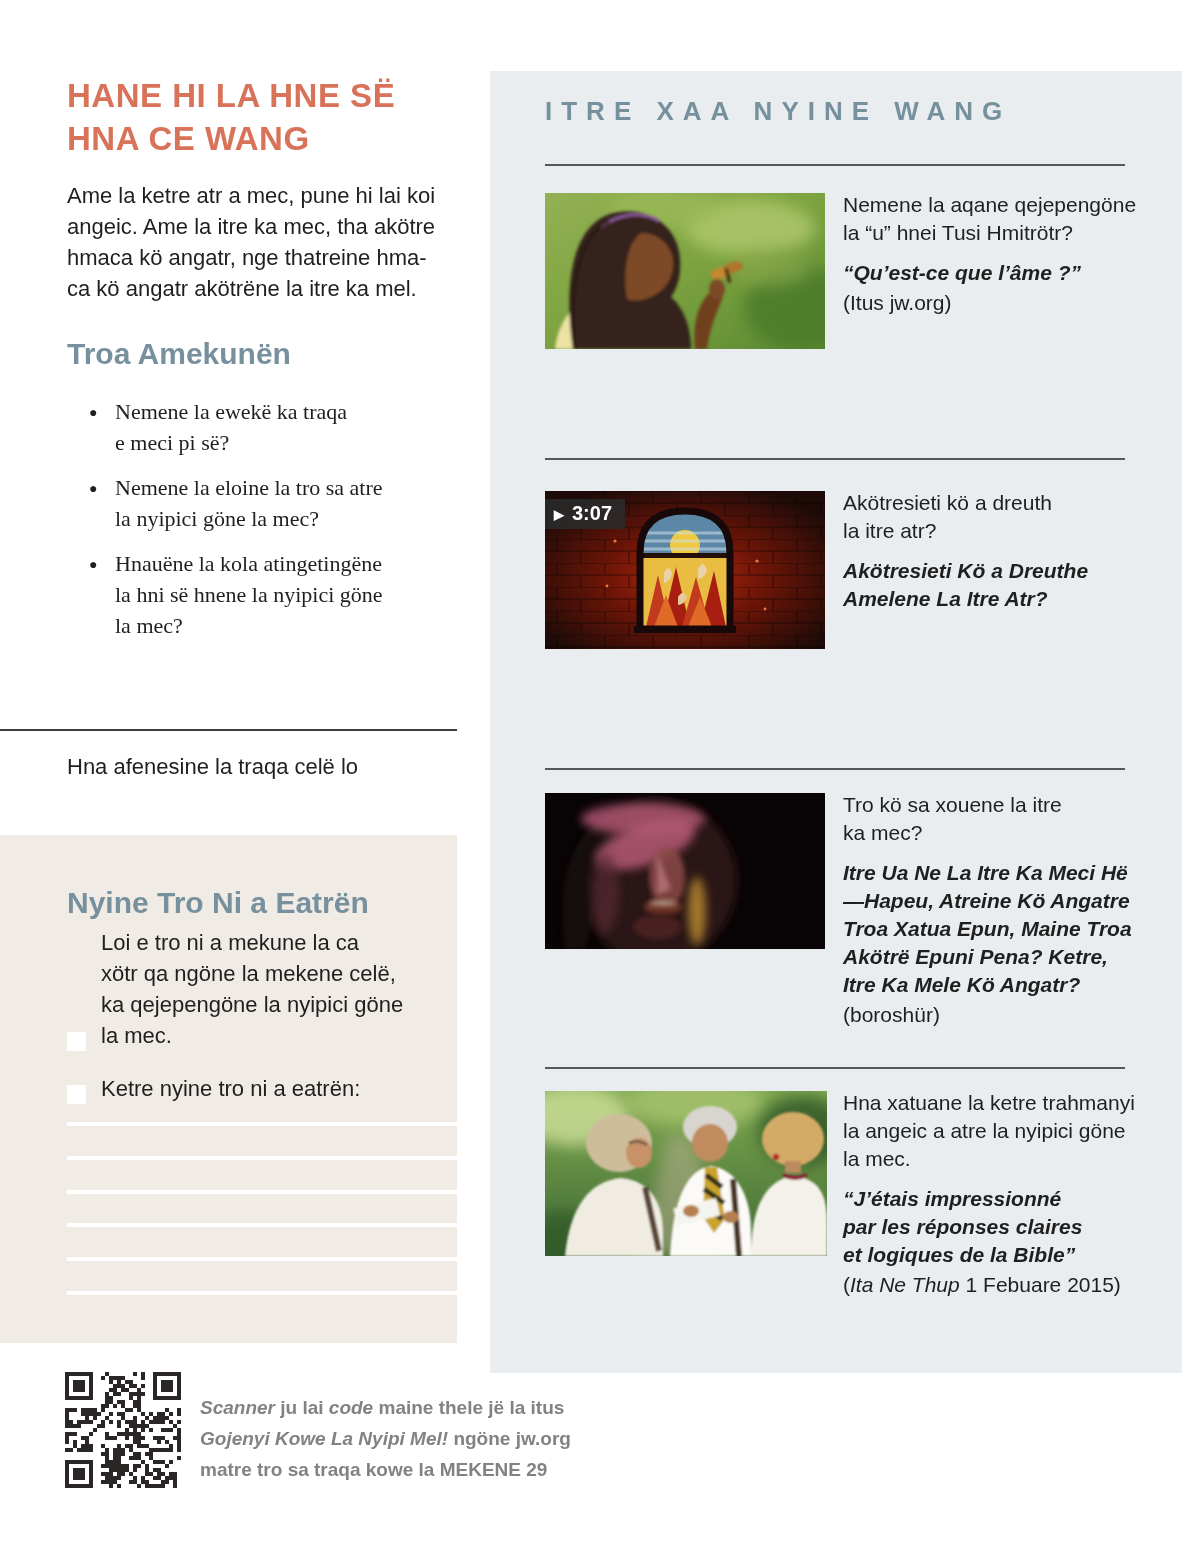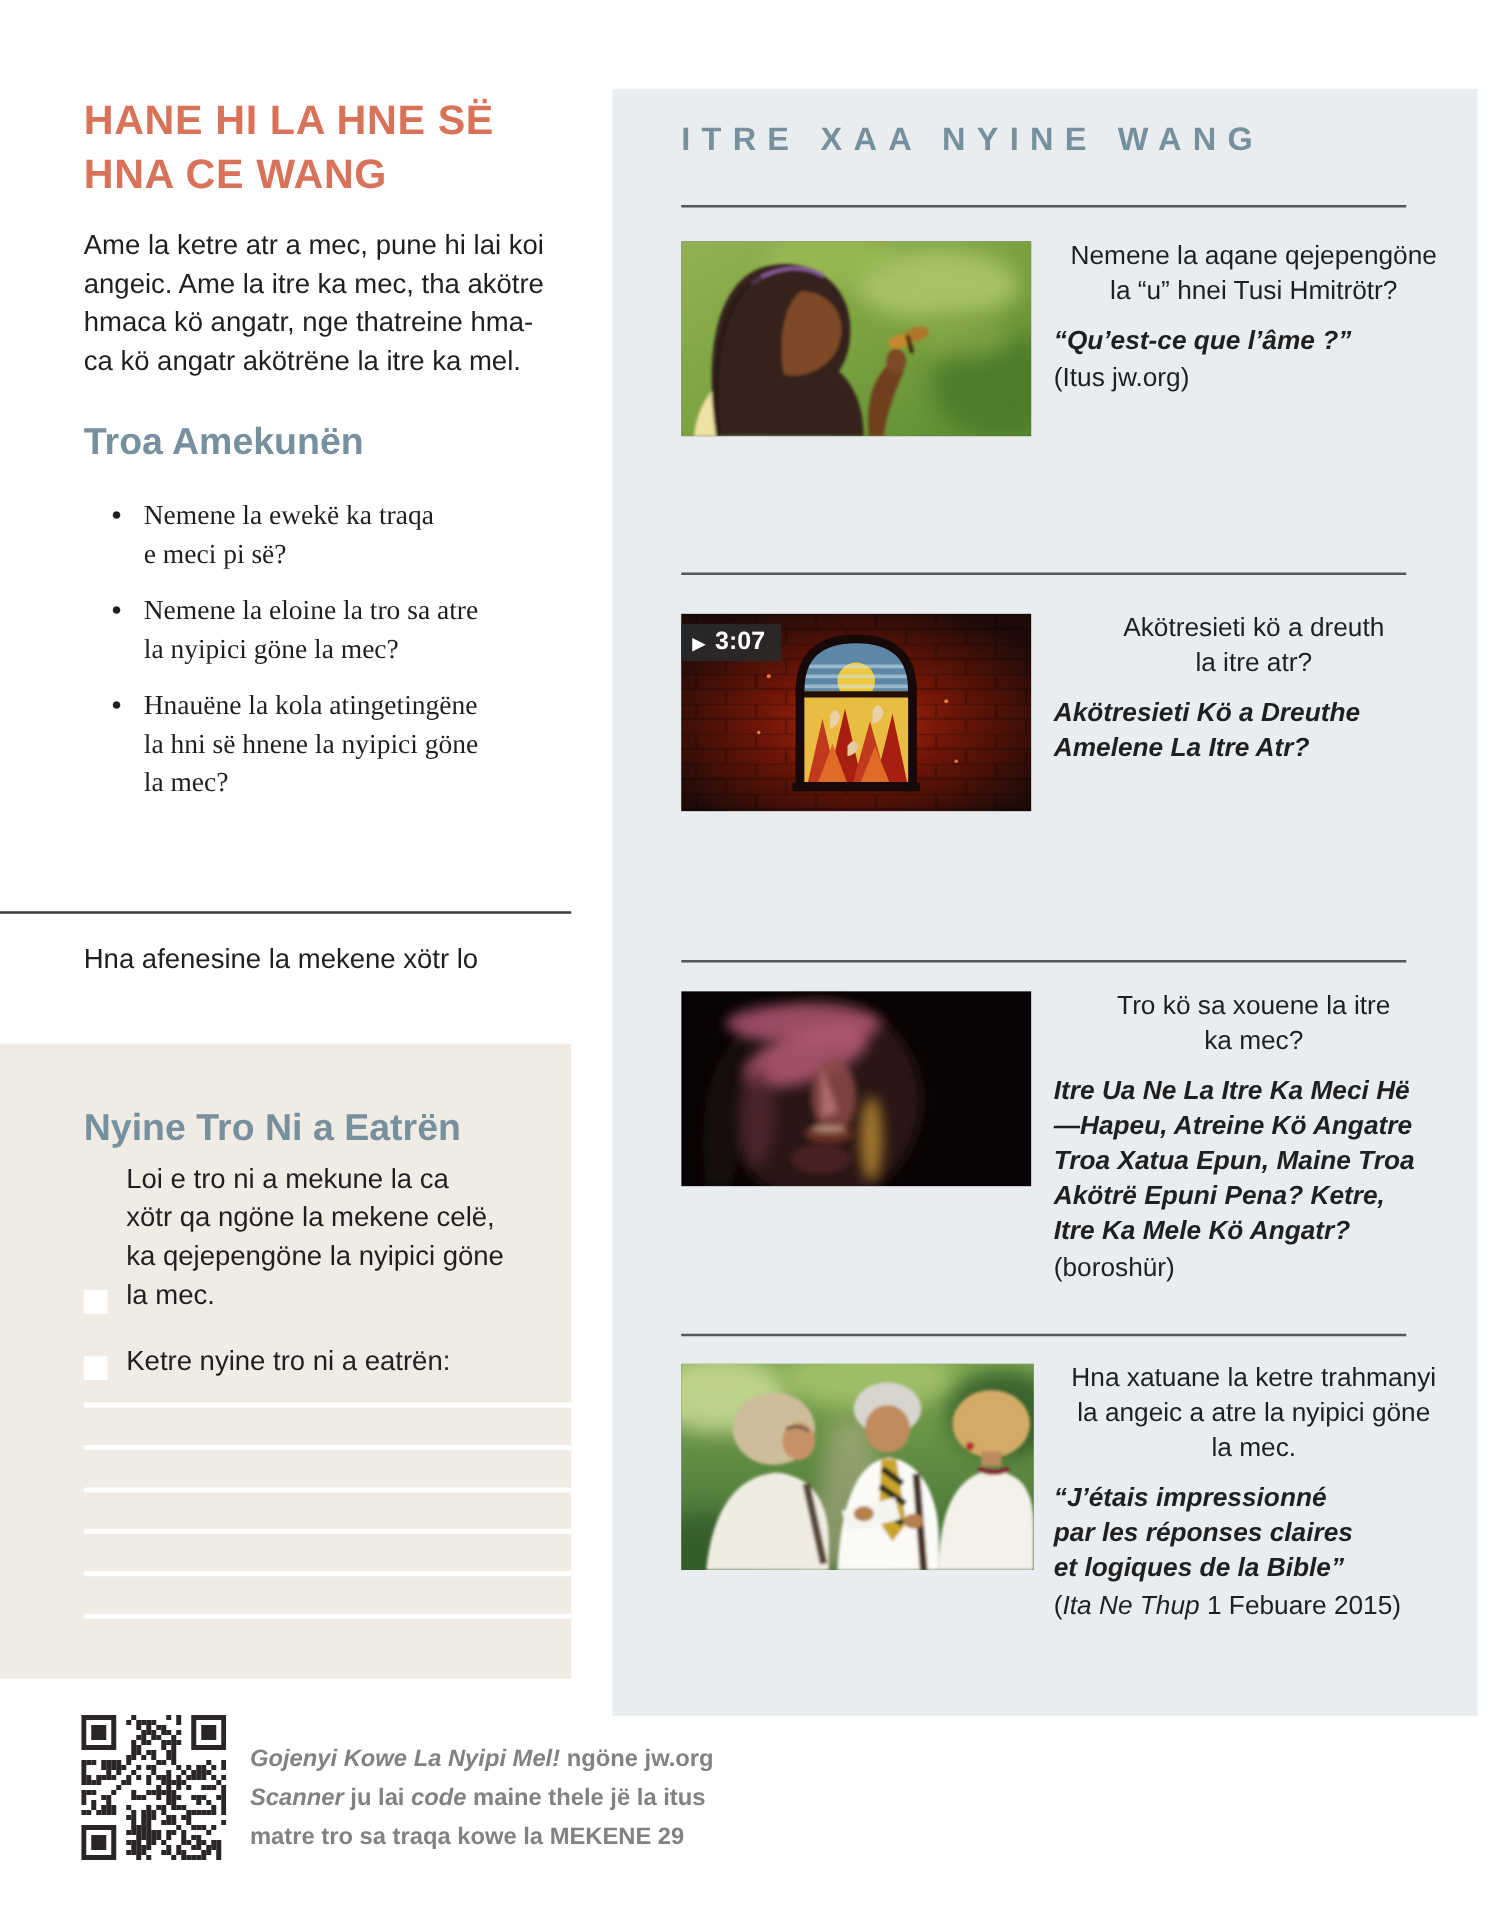--- a/index.html
+++ b/index.html
@@ -51,21 +51,21 @@
   .thumb{position:absolute;left:55px;width:280px;overflow:hidden;
     background:#777;}
   .thumb svg{display:block;}
   .thumb-1{top:122px;height:156px;}
   .thumb-2{top:420px;height:158px;}
   .thumb-3{top:722px;height:156px;}
   .thumb-4{top:1020px;height:165px;width:282px;}
 
   .entry-text{position:absolute;left:353px;width:320px;}
   .text-1{top:120px;} .text-2{top:418px;} .text-3{top:720px;} .text-4{top:1018px;}
-  .q{font-size:21px;line-height:28px;white-space:pre-line;margin:0 0 12px 0;text-align:center;}
+  .q{font-size:21px;line-height:28px;white-space:pre-line;margin:0 0 12px 0;}
   .t{font-size:21px;line-height:28px;font-weight:bold;font-style:italic;
      white-space:pre-line;margin:0;}
   .src{font-size:21px;line-height:28px;margin:2px 0 0 0;}
   .seg-italic{font-style:italic;}
 
   .video-badge{position:absolute;left:0;top:8px;display:flex;align-items:center;
     background:rgba(42,42,42,.9);color:#fff;padding:3px 13px 4px 9px;
     font-size:20px;font-weight:bold;}
   .play-glyph{font-size:13px;margin-right:8px;position:relative;top:1px;}
 
@@ -94,21 +94,21 @@
     <li><span class="bullet-text">Nemene la ewekë ka traqa
 e meci pi së?</span></li>
     <li><span class="bullet-text">Nemene la eloine la tro sa atre
 la nyipici göne la mec?</span></li>
     <li><span class="bullet-text">Hnauëne la kola atingetingëne
 la hni së hnene la nyipici göne
 la mec?</span></li>
   </ul>
 
   <div class="cut-rule"></div>
-  <div class="cut-note">Hna afenesine la mekene xötr lo</div>
+  <div class="cut-note">Hna afenesine la traqa celë lo</div>
 
   <div class="goal-box">
     <h2 class="section-heading goal-heading">Nyine Tro Ni a Eatrën</h2>
 
     <div class="goal-item goal-item-1">
       <span class="checkbox"></span>
       <span class="goal-item-text">Loi e tro ni a mekune la ca
 xötr qa ngöne la mekene celë,
 ka qejepengöne la nyipici göne
 la mec.</span>
@@ -613,18 +613,18 @@
         <rect x="8" y="8" width="12" height="12" fill="#2b2626"></rect>
         <rect x="88" y="0" width="28" height="28" fill="#2b2626"></rect>
         <rect x="92" y="4" width="20" height="20" fill="#ffffff"></rect>
         <rect x="96" y="8" width="12" height="12" fill="#2b2626"></rect>
         <rect x="0" y="88" width="28" height="28" fill="#2b2626"></rect>
         <rect x="4" y="92" width="20" height="20" fill="#ffffff"></rect>
         <rect x="8" y="96" width="12" height="12" fill="#2b2626"></rect>
       </svg>
   </div>
   <div class="qr-caption">
+    <div class="cap-line"><span class="seg-italic">Scanner</span><span> ju lai </span><span class="seg-italic">code</span><span> maine thele jë la itus</span></div>
     <div class="cap-line"><span class="seg-italic">Gojenyi Kowe La Nyipi Mel!</span><span> ngöne jw.org</span></div>
-    <div class="cap-line"><span class="seg-italic">Scanner</span><span> ju lai </span><span class="seg-italic">code</span><span> maine thele jë la itus</span></div>
     <div class="cap-line"><span>matre tro sa traqa kowe la MEKENE 29</span></div>
   </div>
 
 </div>
 
 </body></html>

